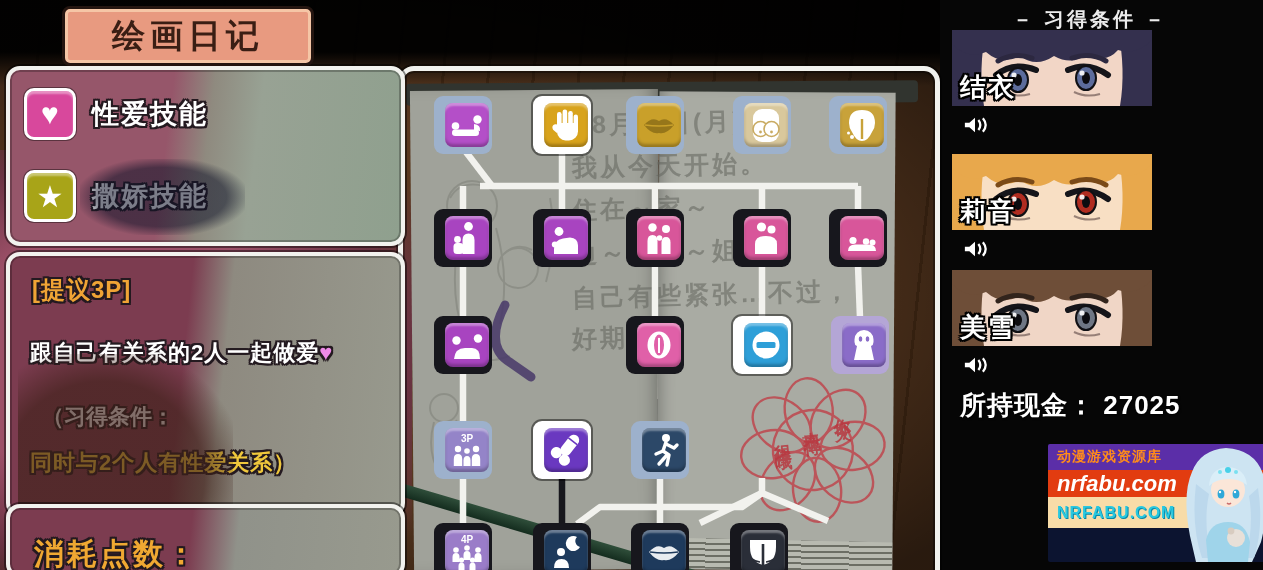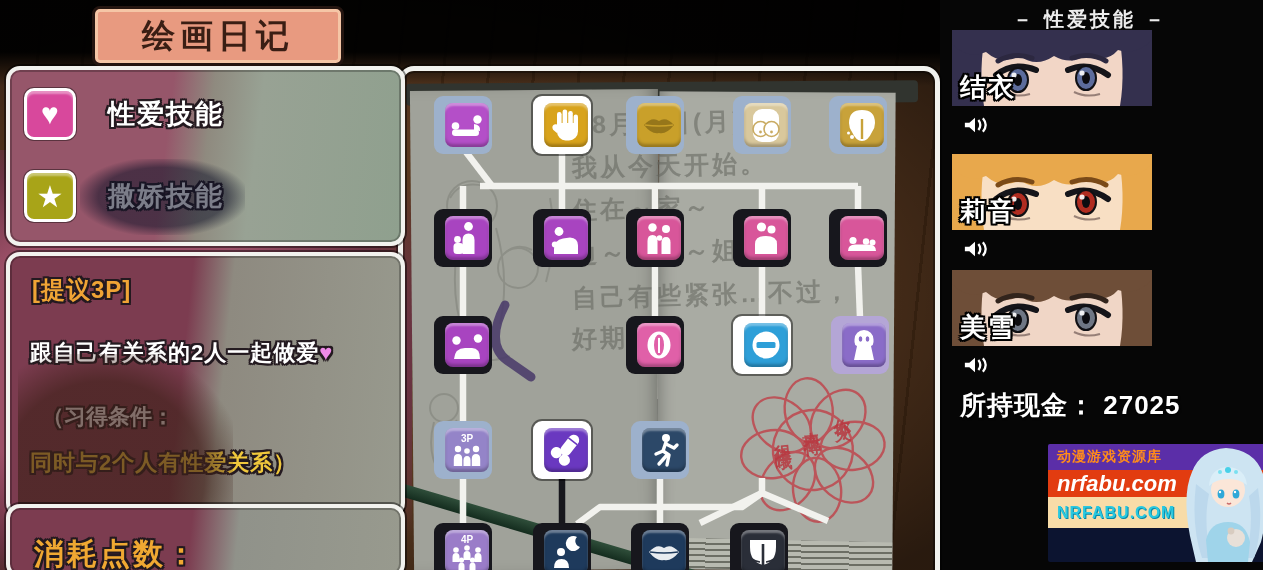--- a/index.html
+++ b/index.html
@@ -66,33 +66,33 @@
   .panel3{top:504px;height:74px;
         background:linear-gradient(96deg,#7c3c50 0 46%,#90928a 58%,#989a8e 100%);}
 
   .skill-row{position:absolute;left:14px;display:flex;align-items:center;gap:16px;cursor:pointer;}
   .skill-ico{width:52px;height:52px;border-radius:10px;border:3px solid #fff;display:flex;
         align-items:center;justify-content:center;color:#fff;font-size:30px;
         box-shadow:inset 0 3px 2px rgba(255,255,255,.4), 0 0 0 1px rgba(0,0,0,.4);}
   .otext{color:#fff;font-weight:700;
         text-shadow:-2px 0 #241a20,2px 0 #241a20,0 -2px #241a20,0 2px #241a20,
                     -2px -2px #241a20,2px 2px #241a20,-2px 2px #241a20,2px -2px #241a20;}
-  .skill-label{font-size:27px;letter-spacing:2px;margin-left:16px;}
+  .skill-label{font-size:27px;letter-spacing:2px;}
 
   .dp-name{position:absolute;left:22px;top:18px;font-size:24px;color:#f0a435;letter-spacing:1px;}
   .dp-desc{position:absolute;left:20px;top:82px;font-size:22px;letter-spacing:1px;white-space:nowrap;}
   .dp-heart{color:#ee8ae8;}
   .dp-c1{position:absolute;left:32px;top:146px;font-size:22px;}
   .dp-c2{position:absolute;left:20px;top:192px;font-size:22px;color:#f0c83c;letter-spacing:1px;}
   .pp-label{position:absolute;left:24px;top:26px;font-size:30px;color:#f0a832;letter-spacing:3px;}
 
   
   .title-box{position:absolute;left:62px;top:6px;width:252px;height:60px;z-index:9;
         background:#e89a80;border:3px solid #241510;border-radius:8px;
-        box-shadow:inset 0 0 0 3px #f5c6a6;display:flex;align-items:center;justify-content:center;margin-left:30px;}
+        box-shadow:inset 0 0 0 3px #f5c6a6;display:flex;align-items:center;justify-content:center;}
   .title-box span{font-size:33px;font-weight:700;color:#3a1e14;letter-spacing:5px;}
 
   
   .sidebar{position:absolute;left:940px;top:0;width:323px;height:570px;background:#060606;z-index:5;}
   .gp-header{position:absolute;left:40px;top:6px;width:220px;text-align:center;color:#ececec;
         font-size:20px;font-weight:700;letter-spacing:3px;}
   .portrait{position:absolute;left:12px;width:200px;height:76px;overflow:hidden;cursor:pointer;background:#111;}
   .pname{position:absolute;font-size:26px;font-weight:700;color:#fff;letter-spacing:2px;
         text-shadow:-2px 0 #000,2px 0 #000,0 -2px #000,0 2px #000,-2px -2px #000,2px 2px #000,-2px 2px #000,2px -2px #000;}
   .voice{position:absolute;left:22px;width:34px;height:18px;cursor:pointer;}
@@ -476,21 +476,21 @@
     </div>
     <div class="otext dp-c1">（习得条件：</div>
     <div class="otext dp-c2">同时与2个人有性爱关系）</div>
   </div>
 
   <div class="panel panel3">
     <div class="otext pp-label">消耗点数：</div>
   </div>
 
   <div class="sidebar">
-    <div class="gp-header">－ 性爱技能 －</div>
+    <div class="gp-header">－ 习得条件 －</div>
     <div id="girl-list">
         <div class="portrait" style="top: 30px;"><svg width="200" height="76" viewBox="0 0 200 76">
             <rect width="200" height="76" fill="#f2d6c6"></rect>
             <path d="M0 0h34q-8 40-2 76H0z" fill="#34304e"></path>
             <path d="M200 0h-34q8 40 2 76h32z" fill="#34304e"></path>
             <path d="M0 0h200v10q-16 16-34 10q-12 14-30 4q-16 12-34 2q-18 12-34 0q-18 10-34-4q-18 8-34-8z" fill="#34304e"></path>
             <path d="M46 31q16-9 34-3" stroke="#2c2840" stroke-width="5" fill="none" stroke-linecap="round"></path>
             <path d="M120 28q18-6 34 3" stroke="#2c2840" stroke-width="5" fill="none" stroke-linecap="round"></path>
             <path d="M44 45q18-14 40-5" stroke="#15151a" stroke-width="6" fill="none" stroke-linecap="round"></path>
             <path d="M116 40q20-9 40 5" stroke="#15151a" stroke-width="6" fill="none" stroke-linecap="round"></path>

